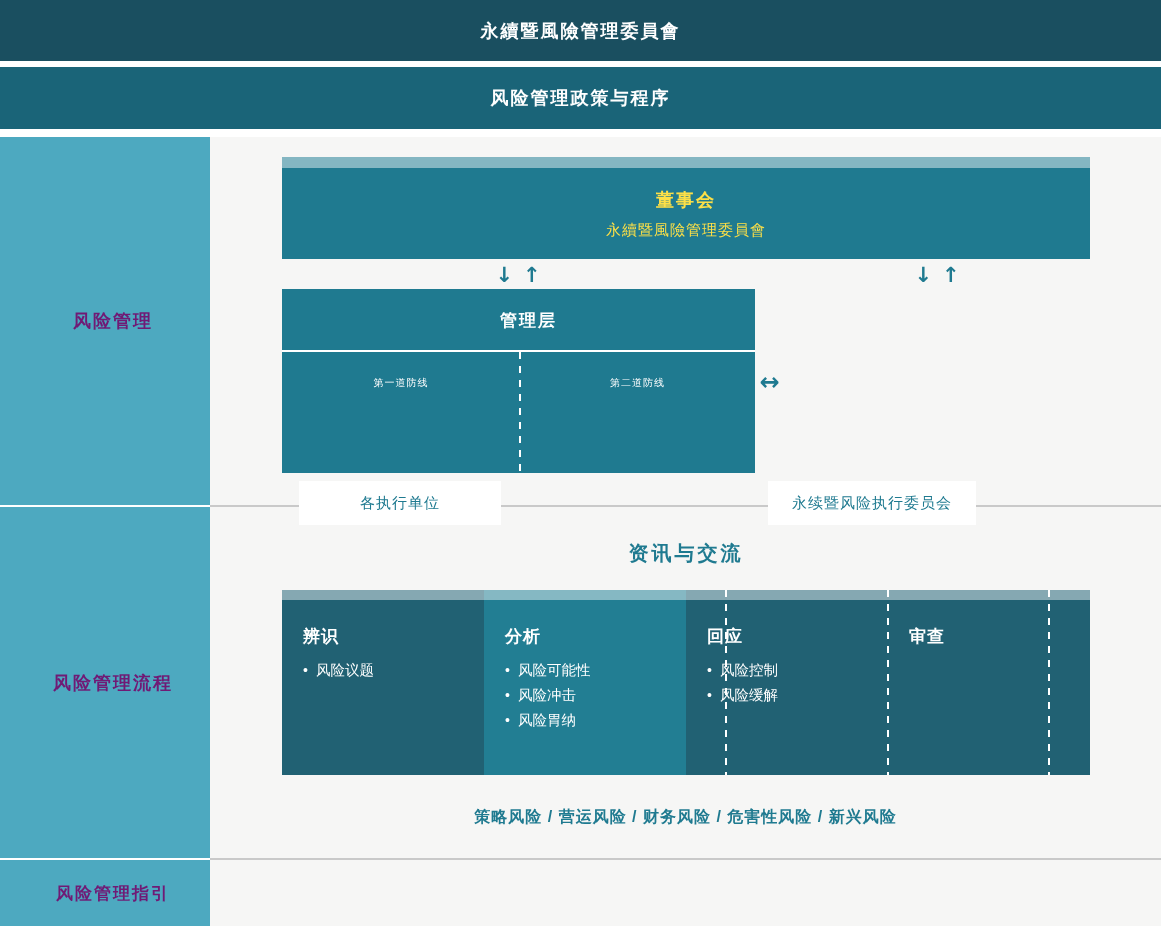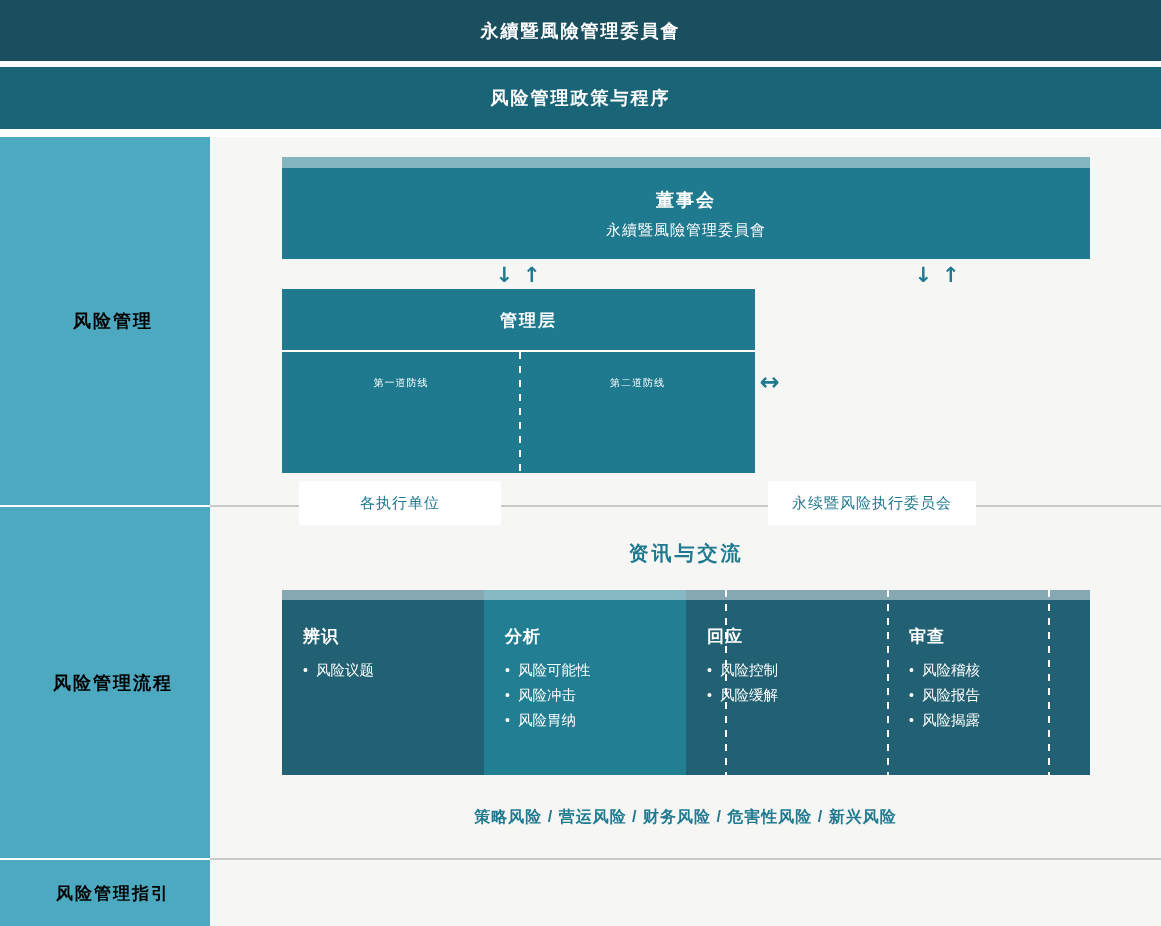--- a/index.html
+++ b/index.html
@@ -10,40 +10,40 @@
   .abs { position: absolute; }
 
   
   .banner { left: 0; width: 1161px; display: flex; align-items: center; justify-content: center;
             color: #ffffff; font-weight: bold; font-size: 18px; letter-spacing: 2px; }
   .banner-1 { top: 0; height: 61px; background: #1a4f60; }
   .banner-2 { top: 67px; height: 62px; background: #1a6478; }
 
   
   .side-cell { left: 0; width: 226px; background: #4da9c0; display: flex; align-items: center; justify-content: center;
-               color: #000000; font-weight: bold; font-size: 18px; letter-spacing: 2px; }
+               color: #701a75; font-weight: bold; font-size: 18px; letter-spacing: 2px; }
   .side-1 { top: 137px; height: 368px; }
   .side-2 { top: 507px; height: 351px; }
   .side-3 { top: 860px; height: 66px; font-size: 17px; }
 
   
   .content-area { left: 210px; width: 951px; background: #f6f6f5; }
   .area-1 { top: 137px; height: 368px; }
   .area-2 { top: 507px; height: 351px; }
   .area-3 { top: 860px; height: 66px; }
   .divider { left: 210px; width: 951px; height: 2px; background: #c9c9c9; }
   .div-1 { top: 505px; }
   .div-2 { top: 858px; }
 
   
   .board-strip { left: 282px; top: 157px; width: 808px; height: 11px; background: rgba(255,255,255,0.45); }
   .board-strip-bg, .board { background: #1f7a90; }
   .board-strip-wrap { left: 282px; top: 157px; width: 808px; height: 11px; background: #1f7a90; }
   .board { left: 282px; top: 168px; width: 808px; height: 91px; display: flex; flex-direction: column;
-           align-items: center; justify-content: center; gap: 9px; color: #ffffff; }
+           align-items: center; justify-content: center; gap: 9px; color: #fde047; }
   .board-title { font-size: 18px; font-weight: bold; letter-spacing: 2px; }
   .board-subtitle { font-size: 15px; letter-spacing: 1px; }
 
   .arrow-pair { top: 261px; width: 120px; height: 28px; display: flex; align-items: center; justify-content: center;
                 gap: 10px; color: #1f7a90; font-weight: bold; font-size: 21px; font-family: "DejaVu Sans", sans-serif; }
   .arrow-pair-left { left: 458px; }
   .arrow-pair-right { left: 877px; }
   .exchange-arrow { left: 755px; top: 366px; width: 29px; height: 32px; display: flex; align-items: center;
                     justify-content: center; color: #1f7a90; font-weight: bold; font-size: 24px;
                     font-family: "DejaVu Sans", sans-serif; }
@@ -169,25 +169,20 @@
         <div class="pcol-strip"></div>
         <div class="pcol-title">回应</div>
         <div class="pcol-items">
           <div class="bullet">风险控制</div>
           <div class="bullet">风险缓解</div>
         </div>
       </div>
       <div class="pcol pcol-dark">
         <div class="pcol-strip"></div>
         <div class="pcol-title">审查</div>
-        <div class="pcol-items">
-          <div class="bullet">风险稽核</div>
-          <div class="bullet">风险报告</div>
-          <div class="bullet">风险揭露</div>
-        </div>
       </div>
     </div>
     <div class="dashed-v col-sep sep-1"></div>
     <div class="dashed-v col-sep sep-2"></div>
     <div class="dashed-v col-sep sep-3"></div>
 
   </div>
 
   <div class="abs risk-types">策略风险 / 营运风险 / 财务风险 / 危害性风险 / 新兴风险</div>
 

